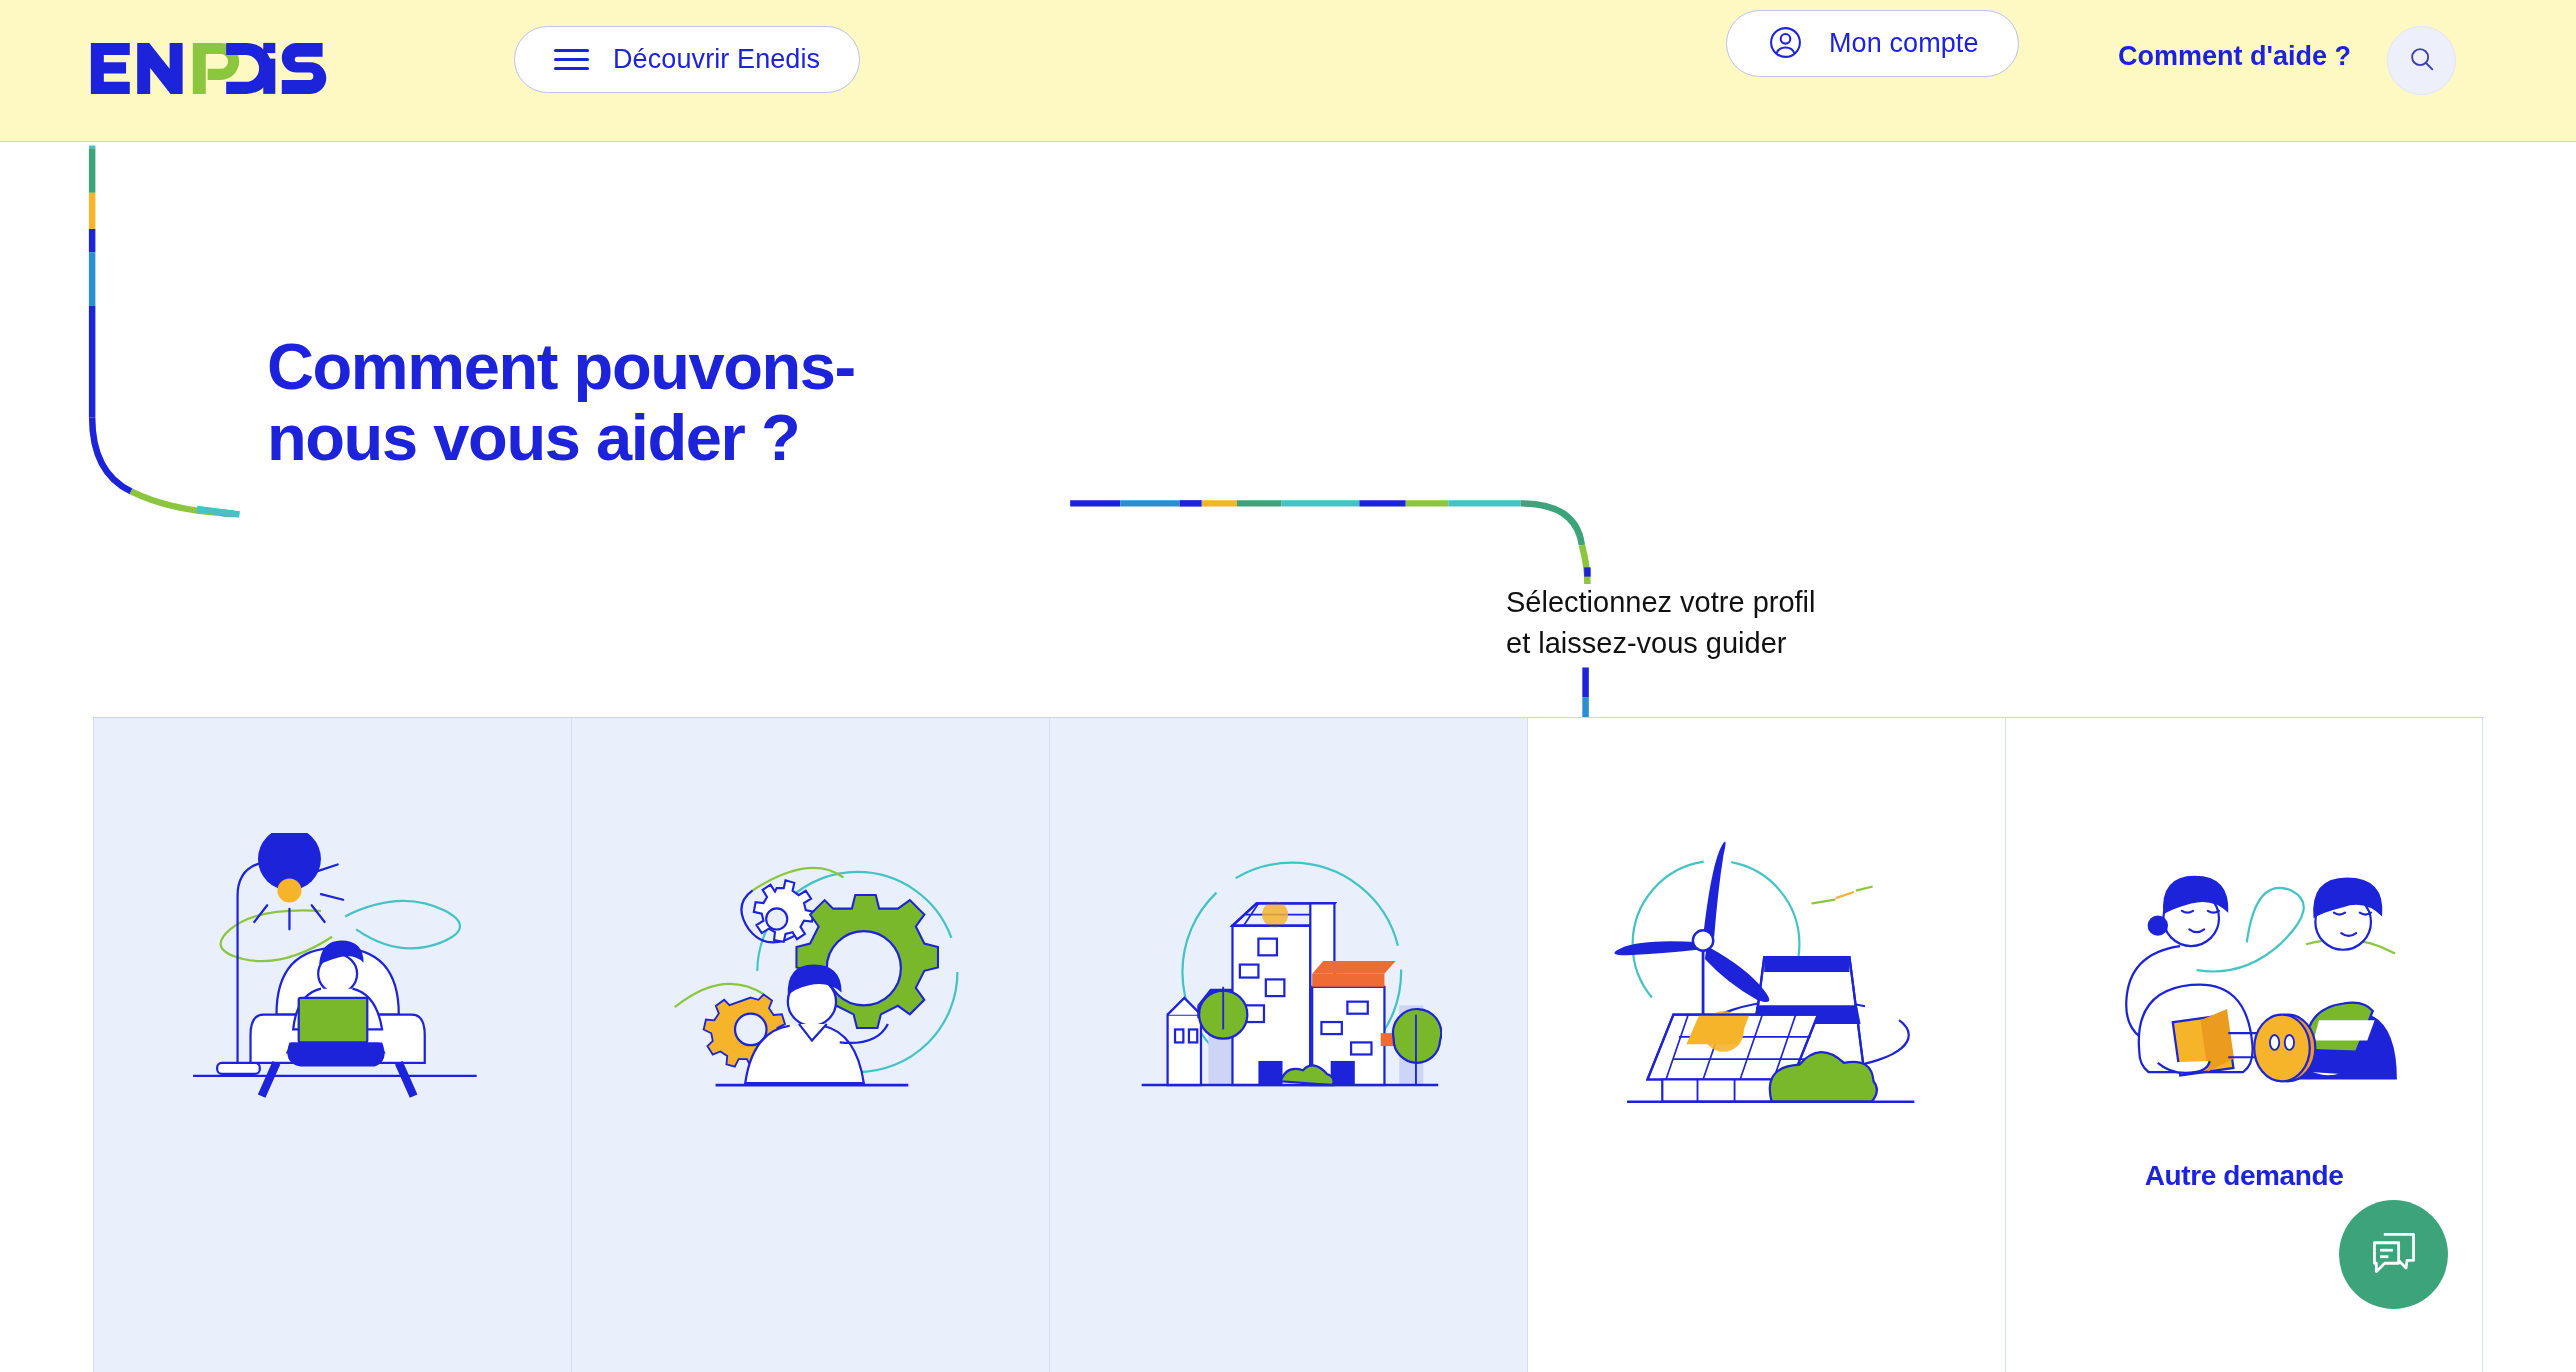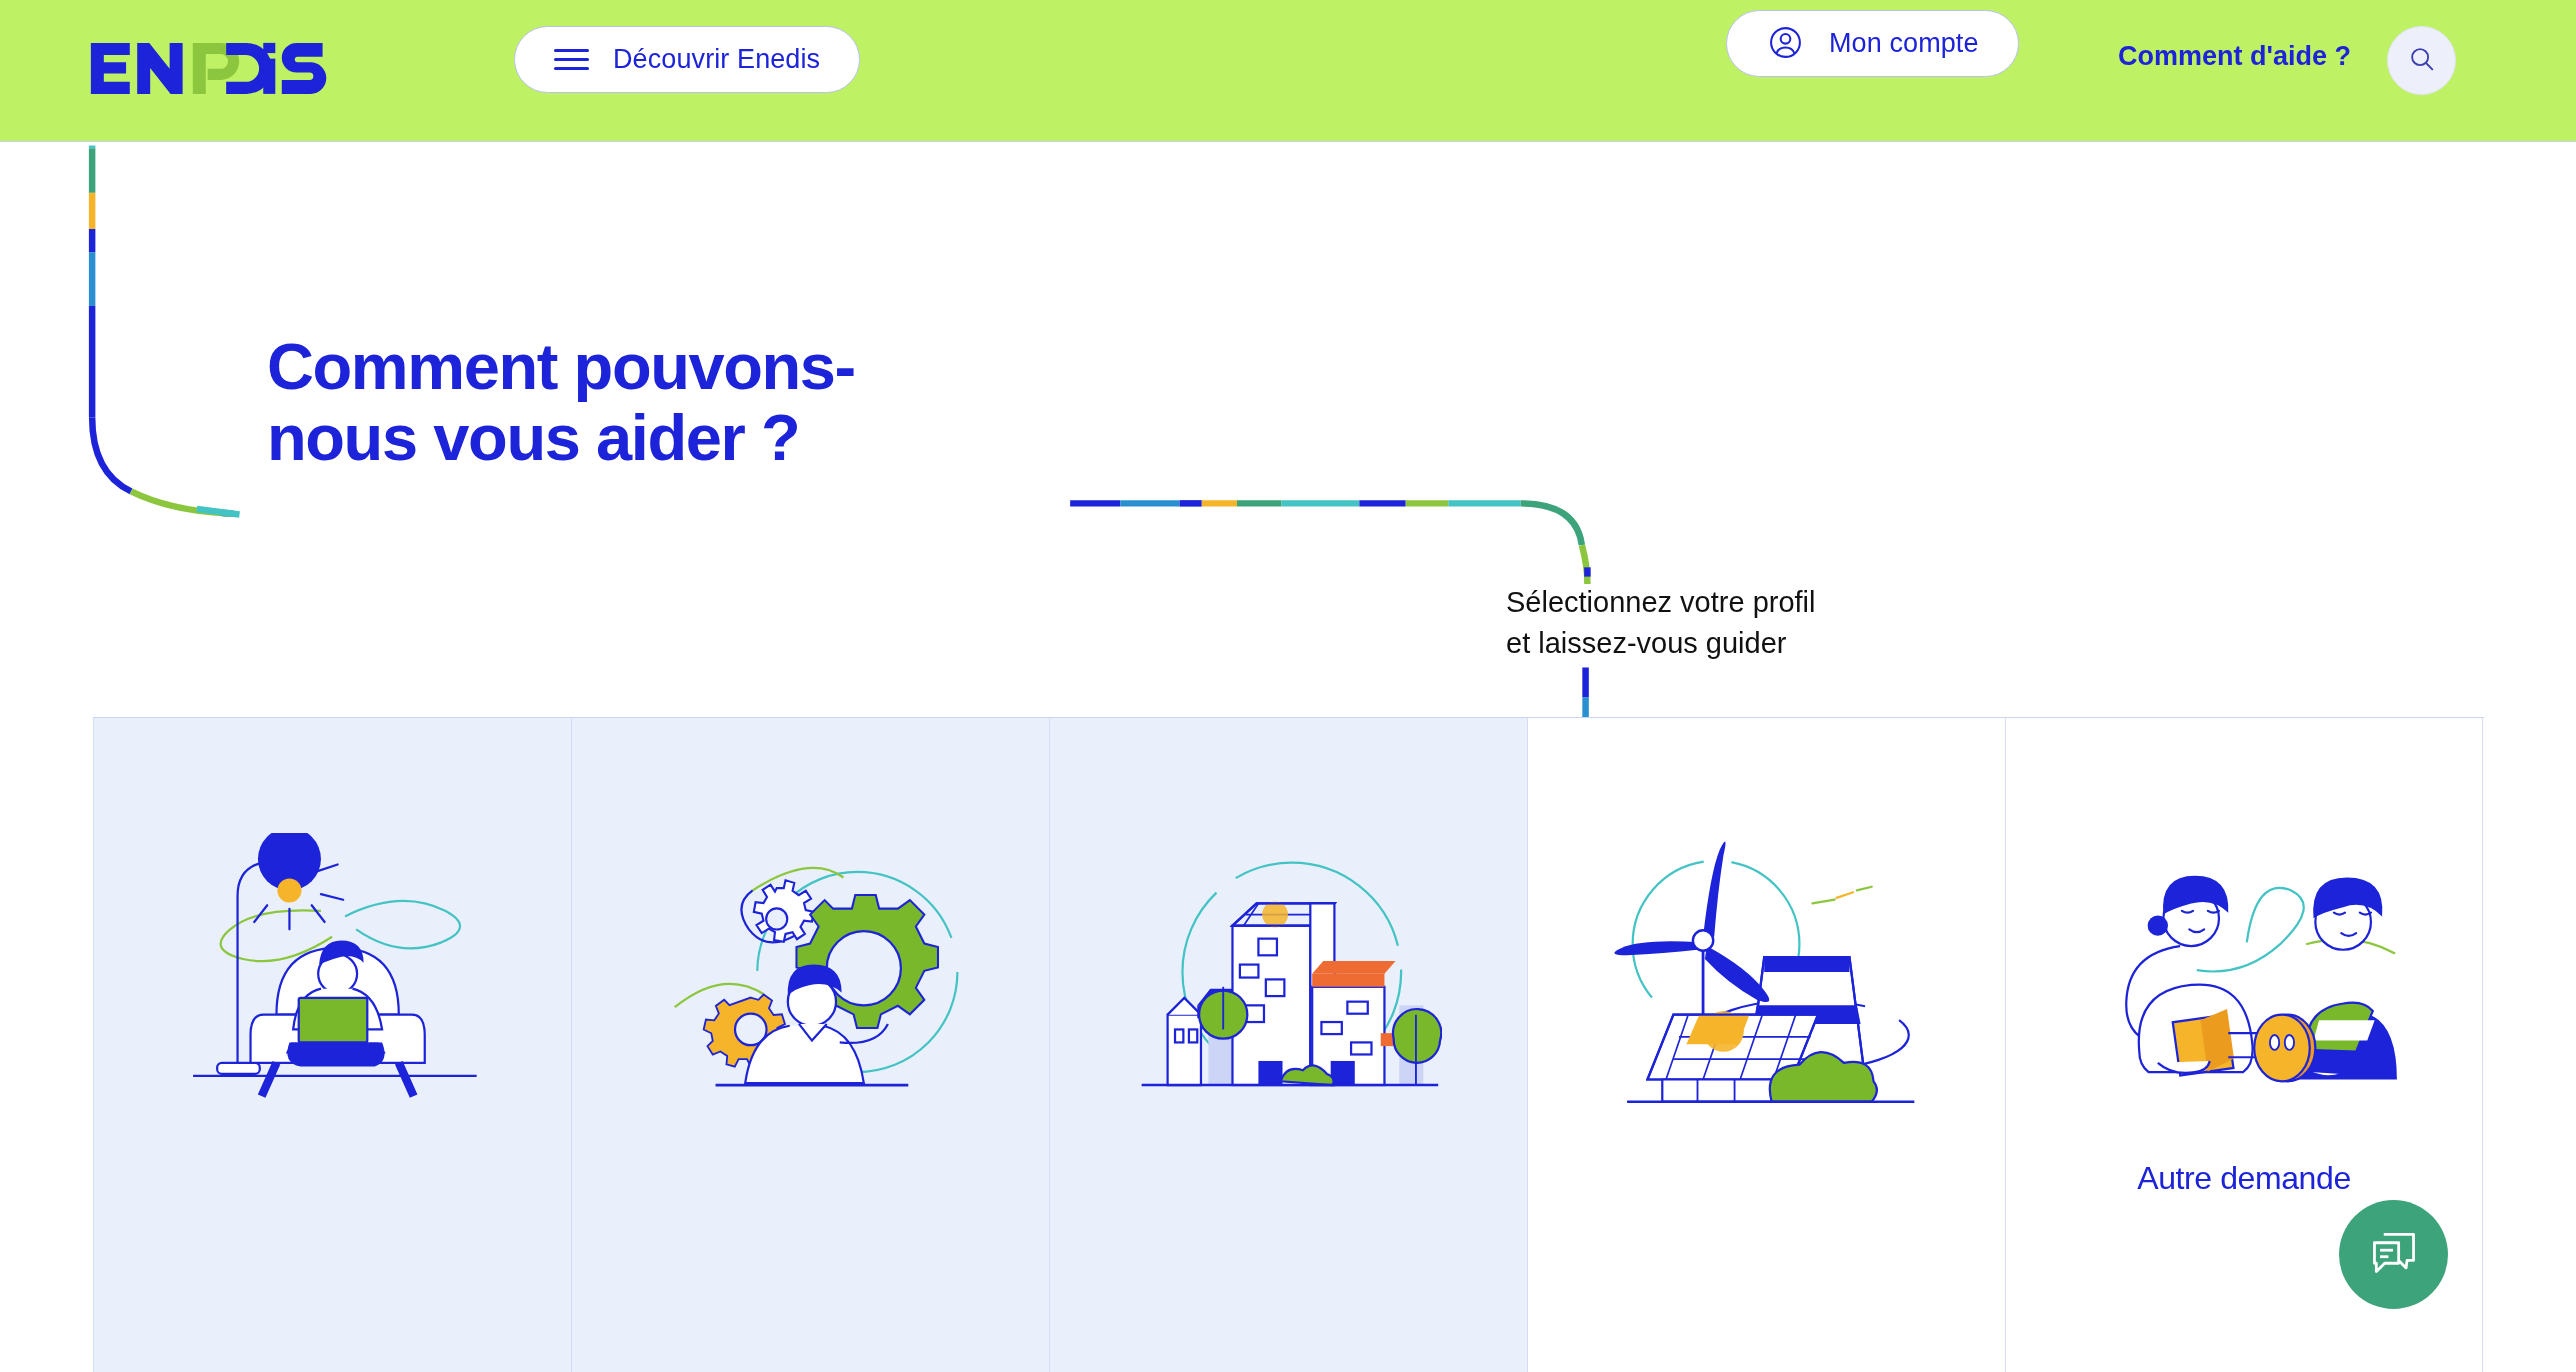--- a/index.html
+++ b/index.html
@@ -7,21 +7,21 @@
     width: 2576px; height: 1372px;
     overflow: hidden;
     background: #ffffff;
     font-family: "Liberation Sans", sans-serif;
   }
 
   
   .header {
     position: absolute; top: 0; left: 0;
     width: 2576px; height: 142px;
-    background: #bef264;
+    background: #fef9c3;
     border-bottom: 1.9px solid #c9d2f0;
     display: flex; align-items: center;
   }
   .logo {
     position: absolute; left: 89px; top: 39px;
     height: 56px; width: 241px;
   }
   .nav-pill {
     display: flex; align-items: center;
     gap: 24px;
@@ -100,22 +100,22 @@
   .card.tinted { background: #e9f0fb; }
   .card.plain  { background: #ffffff; }
   .card-illus {
     margin-top: 119px;
     width: 306px; height: 269px;
     display: flex; align-items: center; justify-content: center;
   }
   .card-label {
     margin-top: 54px;
     color: #1c23d8;
-    font-size: 32px;
-    font-weight: 400;
+    font-size: 28px;
+    font-weight: 700;
     text-align: center;
     letter-spacing: -0.4px;
   }
 
   
   .chat-fab {
     position: absolute; left: 2339px; top: 1200px;
     width: 109px; height: 109px; border-radius: 50%;
     background: #3da37a;
     display: flex; align-items: center; justify-content: center;

